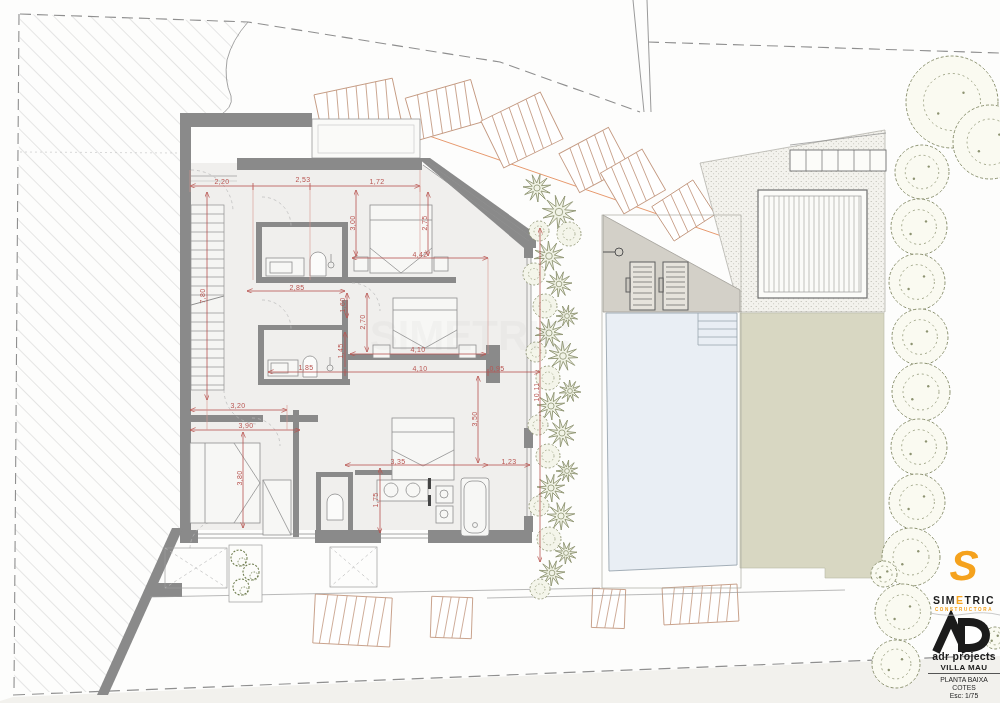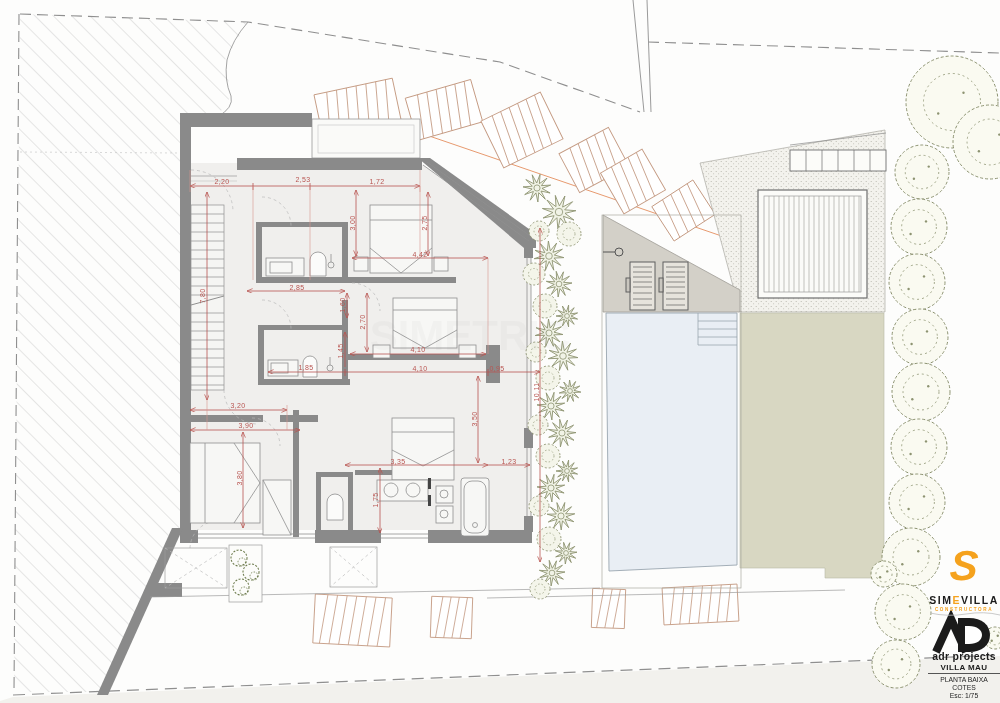--- a/index.html
+++ b/index.html
@@ -507,21 +507,21 @@
       <div class="dim" style="left: 246px; top: 425px;">3,90</div>
       <div class="dim r90" style="left: 474px; top: 419px;">3,50</div>
       <div class="dim r90" style="left: 239px; top: 478px;">3,80</div>
       <div class="dim" style="left: 398px; top: 461px;">3,35</div>
       <div class="dim" style="left: 509px; top: 461px;">1,23</div>
       <div class="dim r90" style="left: 375px; top: 500px;">1,75</div>
       <div class="dim r90" style="left: 536px; top: 392px;">10,11</div>
     </div>
 
 <div class="tb" id="s-logo">S</div>
-<div class="tb" id="simetric-name"><span>SIM</span><span class="acc">E</span><span>VILLA</span></div>
+<div class="tb" id="simetric-name"><span>SIM</span><span class="acc">E</span><span>TRIC</span></div>
 <div class="tb" id="simetric-sub">CONSTRUCTORA</div>
 <div class="tb" id="adr-name">adr projects</div>
 <div class="tb" id="villa">VILLA MAU</div>
 <div id="tb-divider"></div>
 <div class="tb" id="sheet1">PLANTA BAIXA</div>
 <div class="tb" id="sheet2">COTES</div>
 <div class="tb" id="sheet3">Esc: 1/75</div>
 </div>
 
 </body></html>

